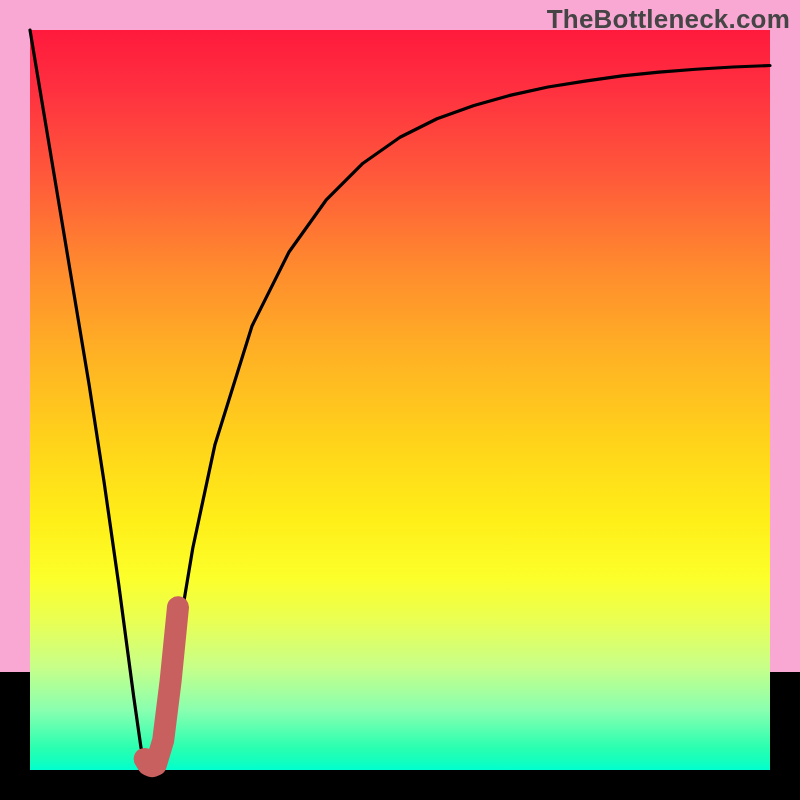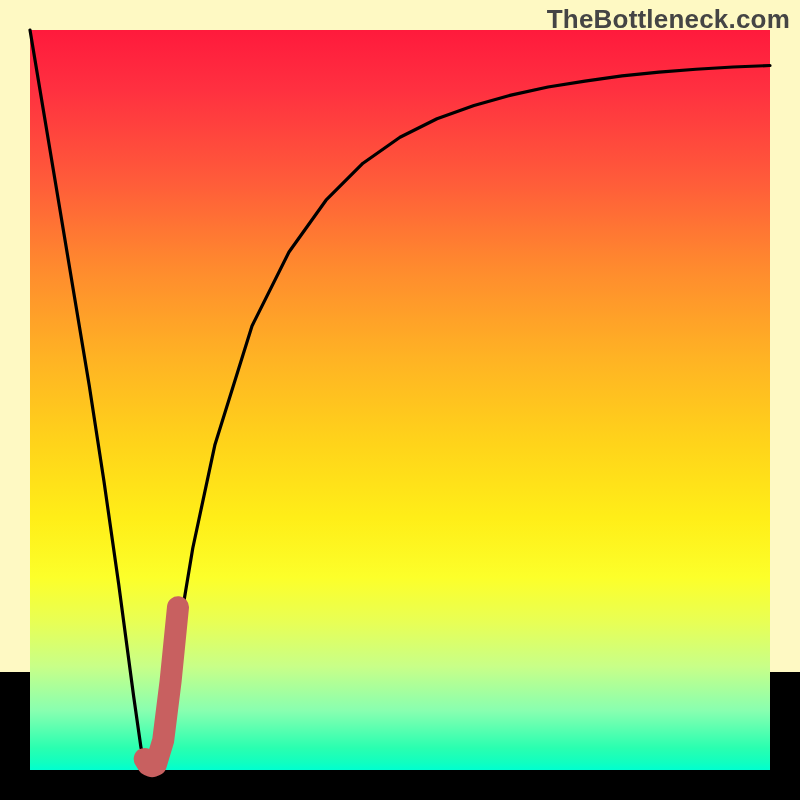--- a/index.html
+++ b/index.html
@@ -1,21 +1,21 @@
 <!DOCTYPE html>
 <html><head>
 <meta charset="utf-8">
 <style>
   * { margin: 0; padding: 0; box-sizing: border-box; }
   html, body { width: 800px; height: 800px; overflow: hidden; background: #000; }
   .frame {
     position: relative;
     width: 800px;
     height: 672px;
-    background: #fef9c3;
+    background: #f9a8d4;
   }
   .plot-area {
     position: absolute;
     left: 30px;
     top: 30px;
     width: 740px;
     height: 740px;
     background: linear-gradient(to bottom,
       #ff1a3c 0%,
       #ff3040 8%,

